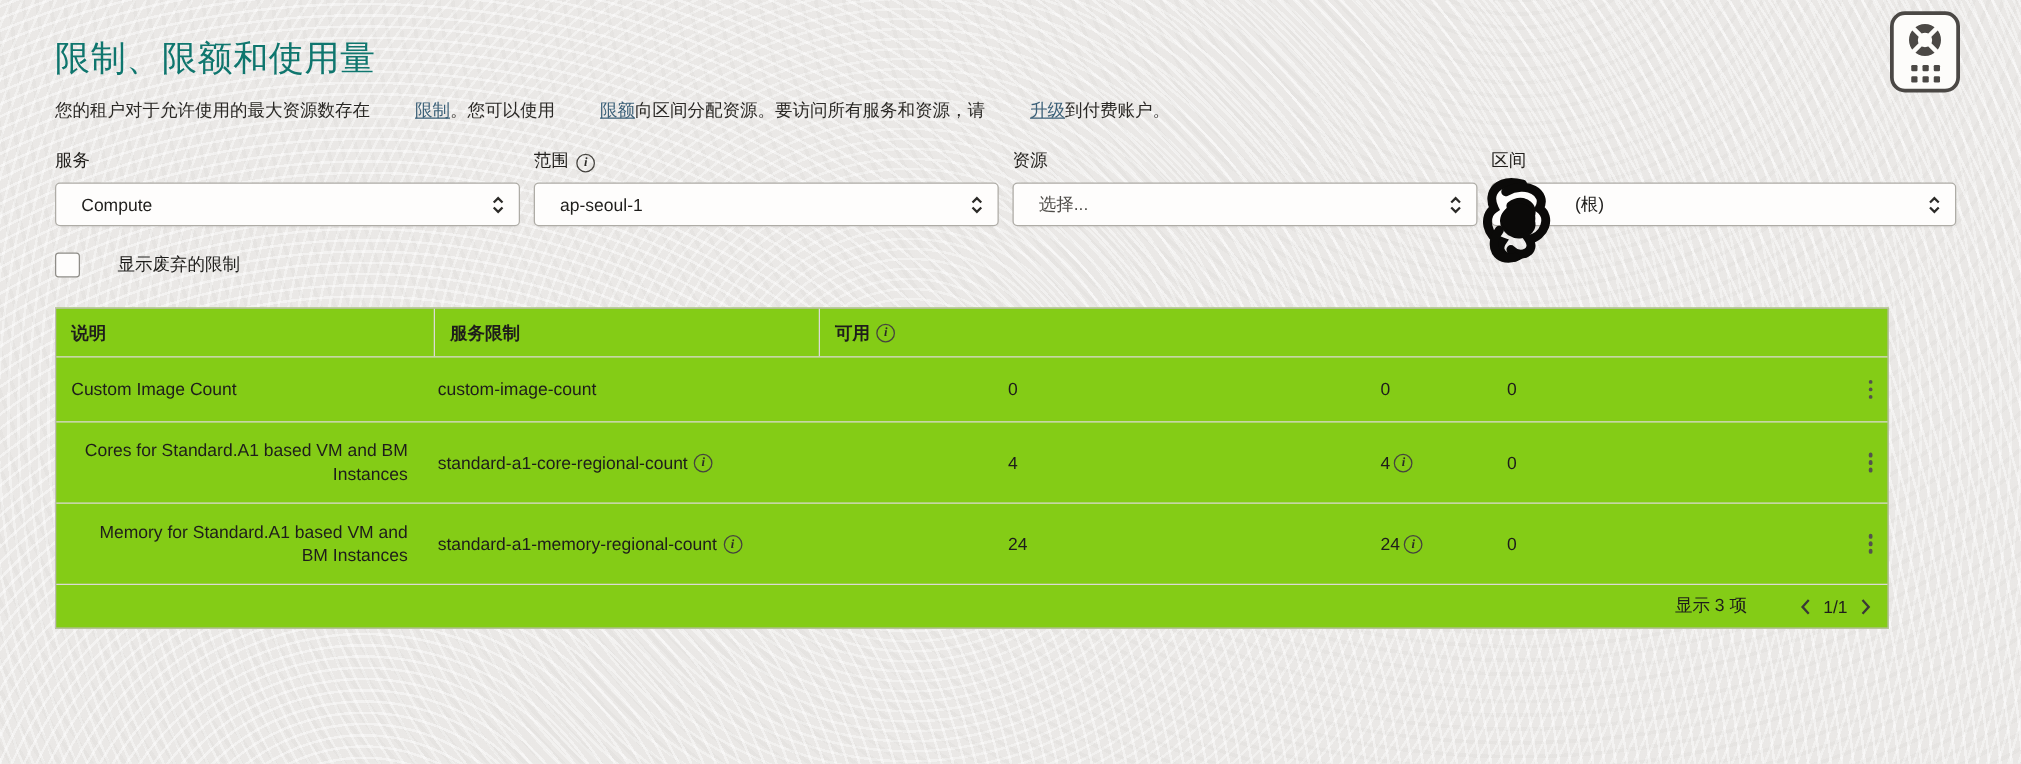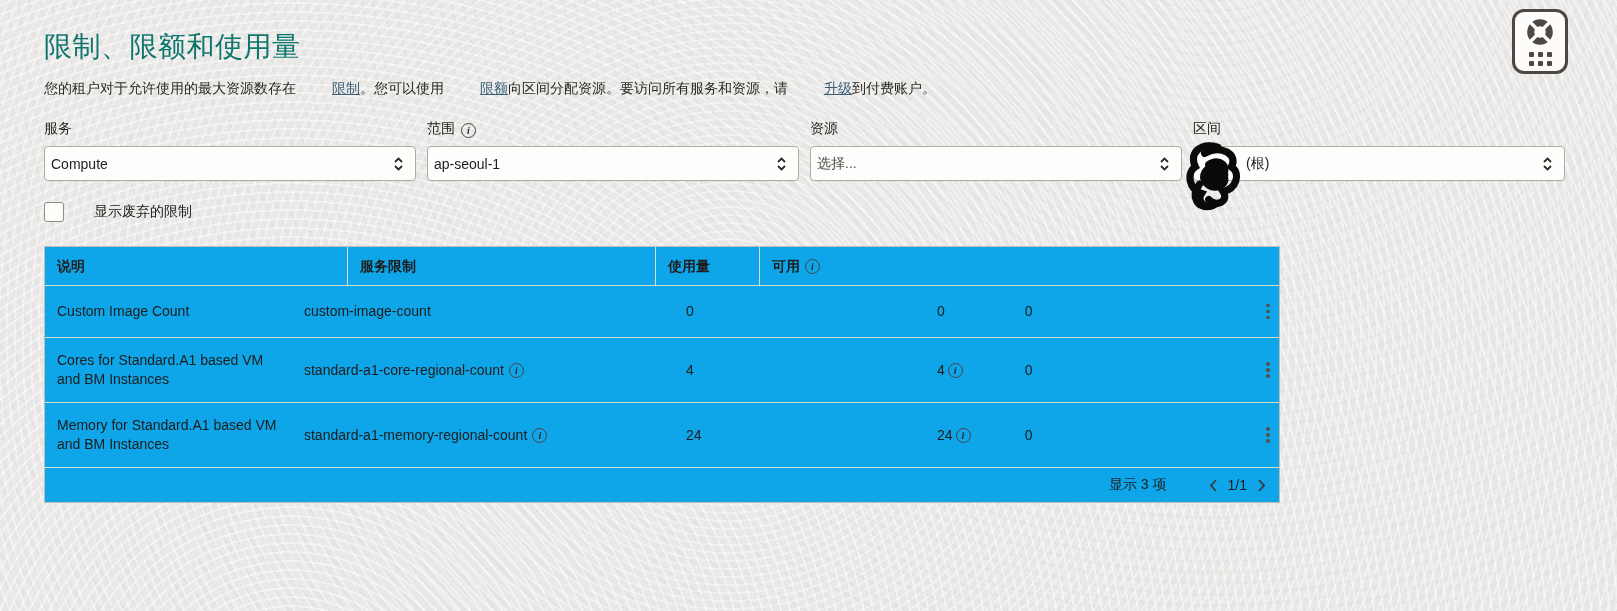--- a/index.html
+++ b/index.html
@@ -30,35 +30,35 @@
   h1{ font-size:28px; font-weight:400; color:#0f766e; letter-spacing:.5px; }
   .desc{ margin-top:13px; font-size:14px; color:#2a2825; line-height:19px; }
   .desc a{ color:#3a5f77; text-decoration:underline; cursor:pointer;padding-left:36px; }
 
   
   .filters{ display:flex; gap:11px; margin-top:23px; }
   .filter-group{ width:372px; position:relative; }
   .filter-label{ display:flex; align-items:flex-end; gap:6px; font-size:14px; color:#211f1c; margin-bottom:8px; height:17px;}
   .select{
     position:relative; height:35px; background:#fefdfc; border:1px solid #aeaca6; border-radius:4px;
-    display:flex; align-items:center; padding:0 34px 0 6px; font-size:14px; cursor:pointer;
+    display:flex; align-items:center; padding:0 34px 0 20px; font-size:14px; cursor:pointer;
     box-shadow:0 1px 1px rgba(0,0,0,.03);
   }
   .select .chev{ position:absolute; right:10px; top:50%; transform:translateY(-50%); }
   .placeholder-text{ color:#4f4d49; }
   .indent-redacted{ margin-left:46px; }
   .scribble{ position:absolute; left:-10px; top:-7px; width:68px; height:72px; pointer-events:none; }
 
   
   .checkbox-row{ display:flex; align-items:center; gap:30px; margin-top:21px; cursor:pointer; }
   .checkbox{ width:20px; height:20px; background:#fefdfc; border:1px solid #8f8d88; border-radius:3px; }
   .checkbox-row span.lbl{ font-size:14px; }
 
   
-  .tbl{ margin-top:24px; width:1236px; background:#0ea5e9; border:1px solid #bfbdb8; font-size:14px; }
+  .tbl{ margin-top:24px; width:1467px; background:#84cc16; border:1px solid #bfbdb8; font-size:14px;text-align:right; }
   .tr{ display:flex; border-bottom:1px solid #dbd9d5; }
   .thead{ height:39px; font-weight:700; }
   .thead .cell{ border-right:1px solid #dcdad6; }
   .thead .cell:nth-last-child(1), .thead .cell:nth-last-child(2){ border-right:none; }
   .cell{ display:flex; align-items:center; padding:0 12px; line-height:19px; }
   .c1{ width:303px; } .c2{ width:472px; } .c3{ width:308px; } .c4{ width:104px; } .c5{ width:299px; }
   .ck{ width:28px; padding:0; display:flex; align-items:center; justify-content:center; }
   .r1{ height:52px; } .r2{ height:65px; } .r3{ height:65px; }
   .tfoot{ height:34px; border-bottom:none; display:flex; align-items:center; justify-content:flex-end; gap:41px; padding-right:12px; }
   .pager{ display:flex; align-items:center; gap:10px; }
@@ -177,23 +177,20 @@
   </div>
 
   <div class="tbl">
 
     <div class="tr thead">
       <div class="cell c1">
           <span>说明</span>
         </div>
       <div class="cell c3">
           <span>服务限制</span>
-        </div>
-      <div class="cell c4">
-          <span>使用量</span>
         </div>
       <div class="cell c5">
           <span>可用</span>
           <span class="info">i</span>
         </div>
       <div class="cell ck"></div>
     </div>
 
     <div class="tr r1">
       <div class="cell c1">

